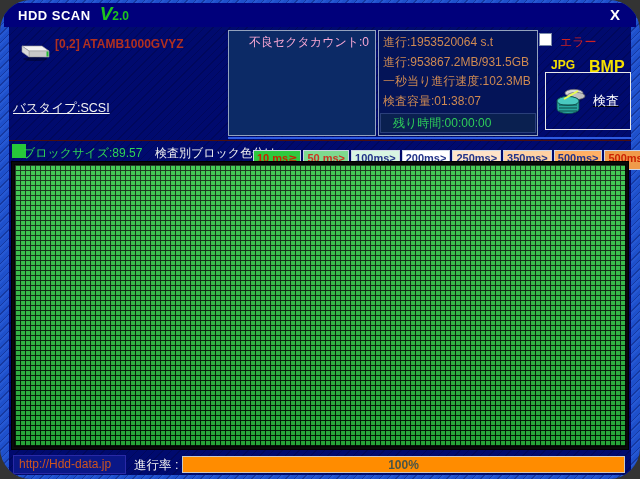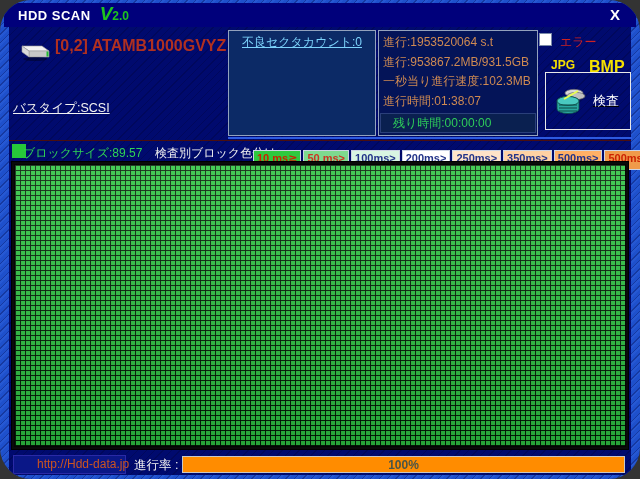--- a/index.html
+++ b/index.html
@@ -23,29 +23,29 @@
   .version .num { font-size:12px; }
   .close-x { position:absolute; right:16px; top:3px; color:#fff; font-size:15px; font-weight:bold; }
 
   .client {
     position:absolute; left:9px; top:27px; width:622px; height:448px;
     background:#000a6e;
     background-image:repeating-linear-gradient(135deg, rgba(0,0,40,.25) 0 1px, transparent 1px 6px);
   }
   .client * { position:absolute; }
 
-  .drive-label { left:46px; top:10px; font-size:16px; font-weight:bold; color:#b03020; display:flex; white-space:pre;text-align:right; }
+  .drive-label { left:46px; top:10px; font-size:12px; font-weight:bold; color:#b03020; display:flex; white-space:pre;text-align:right; }
   .info-lines { left:4px; top:31px; color:#f2f2f2; font-size:12.5px; line-height:20px; white-space:pre; position:absolute; }
   .info-lines div { position:static;text-decoration:underline; }
 
   .bad-box {
     left:219px; top:3px; width:148px; height:106px;
     background:#0c2a66; border:1px solid #93a2bd;
   }
-  .bad-box .txt { left:13px; top:3px; color:#7dd3fc; font-size:12px; white-space:nowrap;text-decoration:underline; }
+  .bad-box .txt { left:20px; top:3px; color:#f9a8d4; font-size:12px; white-space:nowrap; }
 
   .prog-box {
     left:369px; top:3px; width:160px; height:106px;
     background:#041458; border:1px solid #93a2bd; overflow:hidden;
   }
   .prog-box .rows { position:absolute; left:0; top:2px; right:0; }
   .prog-box .rows div { position:static; color:#cf8a52; font-size:12px; line-height:19.5px; padding-left:4px; white-space:nowrap; }
   .prog-box .remain {
     position:absolute; left:1px; right:1px; bottom:2px; height:20px;
     background:#0a2050; border:1px solid #2a3f7a;
@@ -85,21 +85,21 @@
     background-color:#2fbf44;
     background-image:
       linear-gradient(rgba(170,255,170,.18), rgba(0,40,0,.18)),
       repeating-linear-gradient(0deg, rgba(0,7,2,.92) 0 1px, transparent 1px 5px),
       repeating-linear-gradient(90deg, rgba(0,7,2,.92) 0 1px, transparent 1px 5px);
   }
 
   .link-box {
     left:4px; top:428px; width:113px; height:19px;
     background:#0a1787; border:1px solid #2a2aa6;
-    color:#cc5520; font-size:12px; line-height:17px; padding-left:23px; white-space:nowrap;
+    color:#cc5520; font-size:12px; line-height:17px; padding-left:5px; white-space:nowrap;
   }
   .rate-label { left:125px; top:430px; color:#f2f2f2; font-size:12.5px; white-space:nowrap; }
   .pbar {
     left:173px; top:429px; width:443px; height:17px;
     background:#ff8c00; border:1px solid #c8c8c8;
     display:flex; align-items:center; justify-content:center;
   }
   .pbar span { position:static; color:#4a5548; font-size:12px; font-weight:bold; }
 </style>
 </head>
@@ -140,21 +140,21 @@
 
     <div class="bad-box">
       <div class="txt">不良セクタカウント:0</div>
     </div>
 
     <div class="prog-box">
       <div class="rows">
         <div>進行:1953520064 s.t</div>
         <div>進行:953867.2MB/931.5GB</div>
         <div>一秒当り進行速度:102.3MB</div>
-        <div>進行時間:01:38:07</div>
+        <div>検査容量:01:38:07</div>
       </div>
       <div class="remain">残り時間:00:00:00</div>
     </div>
 
     <div class="chk"></div>
     <div class="err-label">エラー</div>
     <div class="fmt-jpg">JPG</div>
     <div class="fmt-bmp">BMP</div>
 
     <div class="scan-btn">

